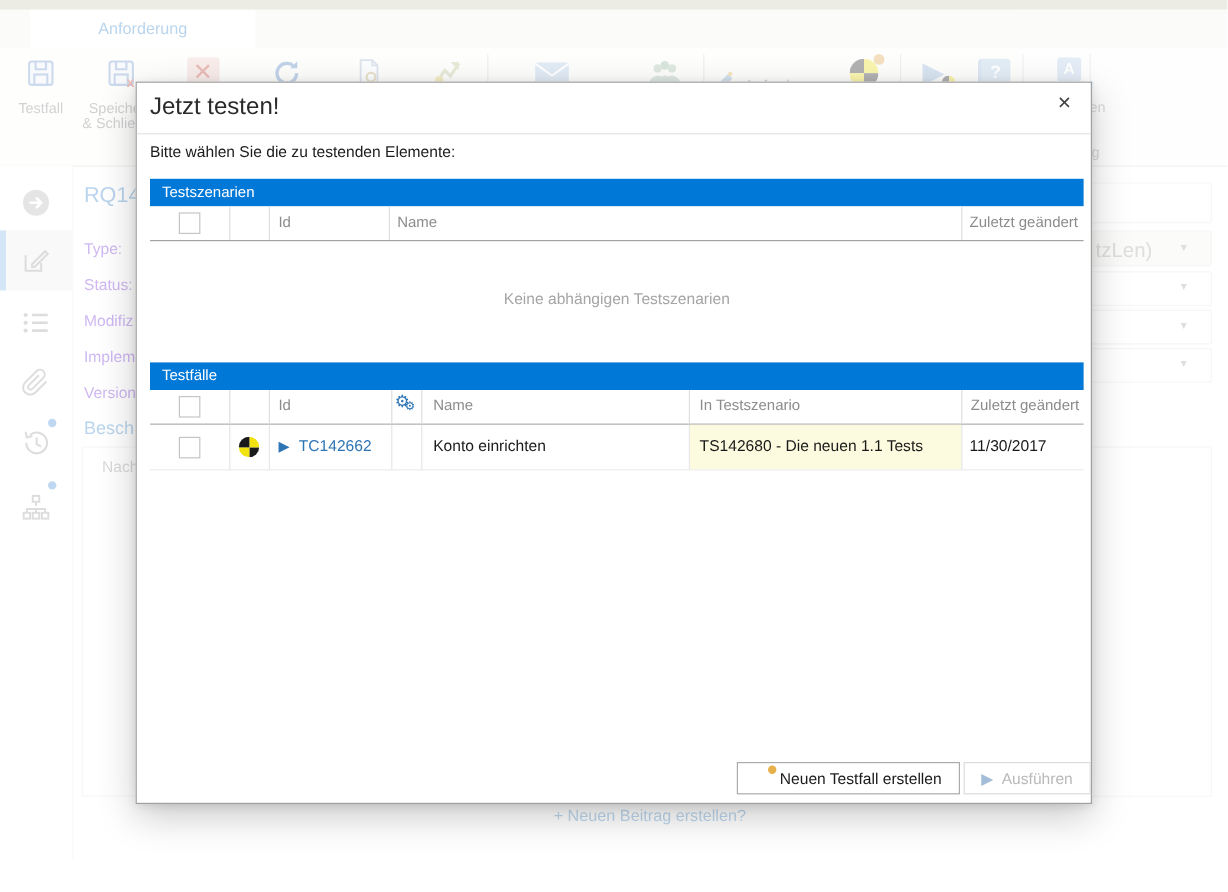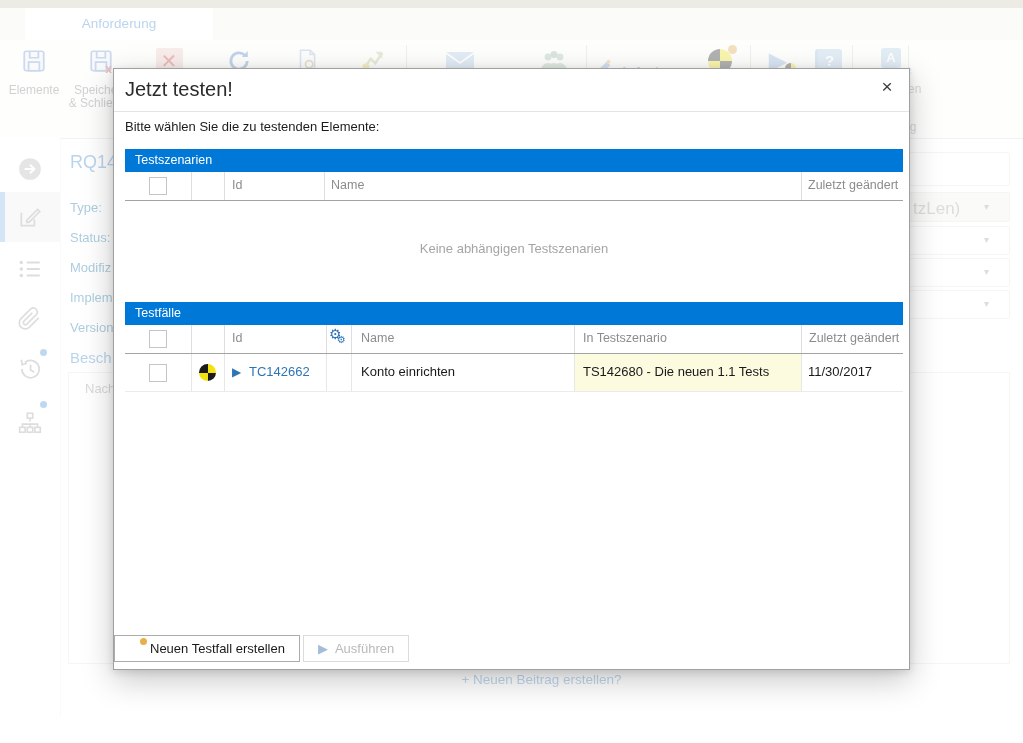--- a/index.html
+++ b/index.html
@@ -25,21 +25,21 @@
   .tsep{position:absolute;top:5px;width:1px;height:80px;background:#d4d4d0;}
   .frag{position:absolute;font-size:12px;color:#8b8b8b;}
 
   .sidebar{position:absolute;left:0;top:138px;width:60px;height:579px;background:#fff;border-right:1px solid #f1f1ef;}
   .sideico{position:absolute;left:17px;}
   .sel-tile{position:absolute;left:5px;top:54px;width:55px;height:50px;background:#ededed;}
   .sel-bar{position:absolute;left:0;top:54px;width:5px;height:50px;background:#7eb2e8;}
   .bluedot{position:absolute;width:7px;height:7px;border-radius:50%;background:#3f8cd6;}
 
   .bg-title{position:absolute;left:70px;top:152px;font-size:18px;color:#2f80c9;}
-  .bg-label{position:absolute;left:70px;font-size:13px;color:#0369a1;}
+  .bg-label{position:absolute;left:70px;font-size:13px;color:#6d28d9;}
   .bg-box{position:absolute;background:#fff;border:1px solid #e3e3e0;border-radius:2px;}
   .bg-box.dis{background:#f1f1ee;}
   .bg-chev{position:absolute;color:#9a9a9a;font-size:10px;}
   .bg-section{position:absolute;left:70px;top:349px;font-size:15px;color:#2f80c9;}
   .bg-textarea{position:absolute;left:68px;top:372px;width:940px;height:290px;background:#fff;border:1px solid #e6e6e3;}
   .bg-link{position:absolute;left:60px;top:672px;width:963px;text-align:center;color:#3a87cc;font-size:13.5px;}
 
   
   .dialog{position:absolute;left:113px;top:68px;width:797px;height:602px;background:#fff;
           border:1px solid #a0a0a0;box-sizing:border-box;z-index:10;
@@ -70,21 +70,21 @@
   .dummy div{position:absolute;width:50%;height:50%;}
   .dummy .q1{left:0;top:0;background:#1a1a1a;}
   .dummy .q2{right:0;top:0;background:#f2e20d;}
   .dummy .q3{left:0;bottom:0;background:#f2e20d;}
   .dummy .q4{right:0;bottom:0;background:#1a1a1a;}
 
   .play{font-size:12px;color:#2e75b6;}
   .link{color:#2e75b6;}
   .hl-cell{position:absolute;left:450px;top:0;bottom:0;width:226px;background:#fcfbdf;}
 
-  .btnrow{position:absolute;left:0;top:566px;width:795px;display:flex;justify-content:flex-start;gap:3px;}
+  .btnrow{position:absolute;left:0;top:566px;width:795px;display:flex;justify-content:flex-end;gap:3px;}
   .dbtn{height:27px;display:flex;align-items:center;gap:7px;padding:0 14px;background:#fff;
         border:1px solid #ababab;font-size:13px;color:#1a1a1a;box-sizing:border-box;}
   .dbtn.disabled{border-color:#dcdcdc;color:#b9b9b9;}
   .dbtn .play{font-size:13px;color:#a3bdd8;}
   .sparkle{position:absolute;right:-4px;top:-4px;width:7px;height:7px;border-radius:50%;background:#e8b04a;}
 </style>
 </head>
 <body>
 
 <div id="app">
@@ -100,21 +100,21 @@
     <div class="toolbar">
 
       <div class="tbi" style="left:6px;width:56px;">
         <div class="tico">
           <svg width="26" height="26" viewBox="0 0 24 24">
               <rect x="3" y="3" width="18" height="18" rx="2" fill="#eaf0f8" stroke="#6b8fc9" stroke-width="1.6"></rect>
               <path d="M8 3v6h8V3" fill="none" stroke="#6b8fc9" stroke-width="1.6"></path>
               <rect x="7" y="13" width="10" height="8" fill="none" stroke="#6b8fc9" stroke-width="1.6"></rect>
             </svg>
         </div>
-        <div class="tlbl">Elemente</div>
+        <div class="tlbl">Testfall</div>
       </div>
 
       <div class="tbi" style="left:68px;width:66px;">
         <div class="tico" style="position:relative;">
           <svg width="26" height="26" viewBox="0 0 24 24">
               <rect x="3" y="3" width="18" height="18" rx="2" fill="#eaf0f8" stroke="#6b8fc9" stroke-width="1.6"></rect>
               <path d="M8 3v6h8V3" fill="none" stroke="#6b8fc9" stroke-width="1.6"></path>
               <rect x="7" y="13" width="10" height="8" fill="none" stroke="#6b8fc9" stroke-width="1.6"></rect>
               <text x="16" y="23" font-size="11" fill="#cc3a2f" font-weight="bold">x</text>
             </svg>

